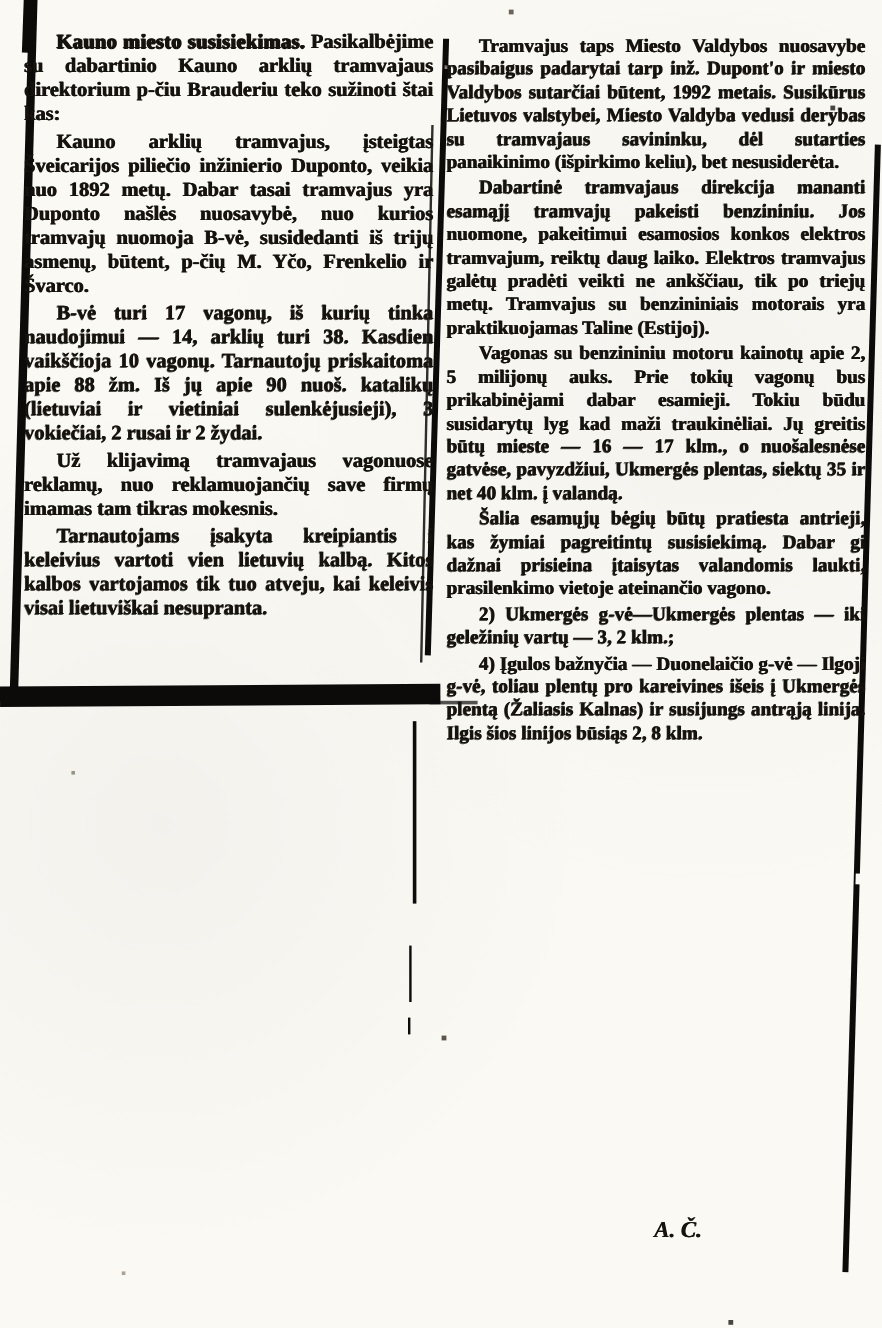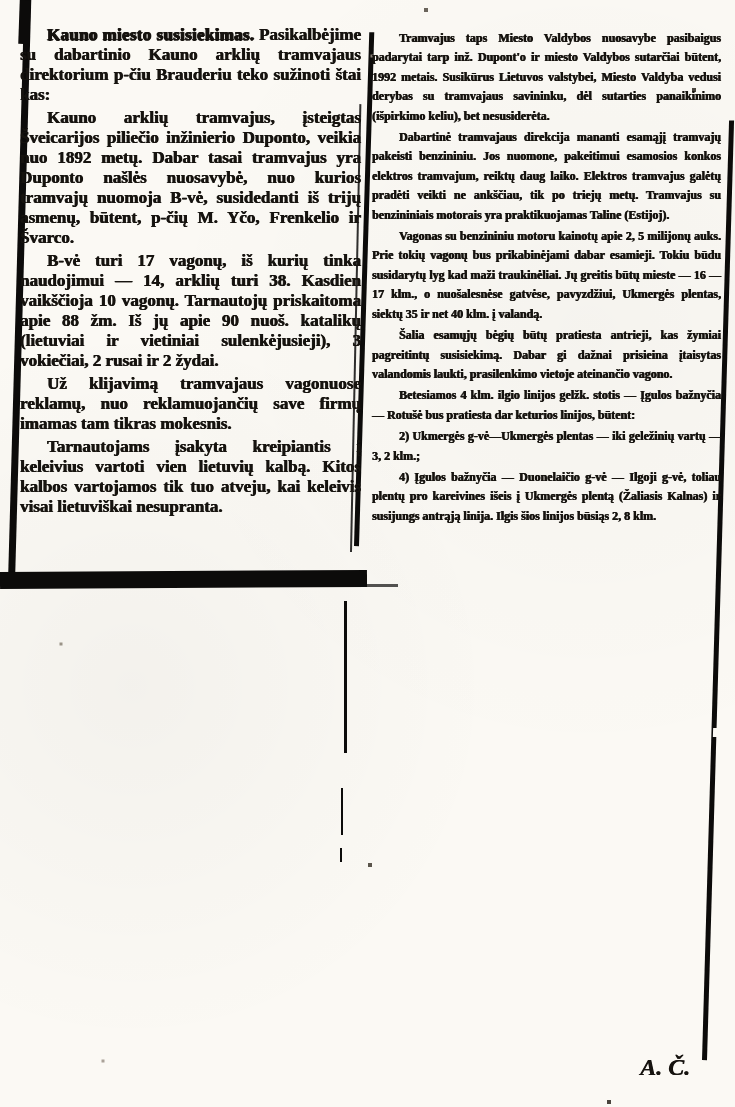--- a/index.html
+++ b/index.html
@@ -47,28 +47,28 @@
   .col p {
     margin: 0 0 3px 0;
     text-align: justify;
     text-indent: 27px;
     font-weight: 700;
     text-shadow: 0.45px 0 0 currentColor, -0.35px 0.25px 0 rgba(20,16,10,0.72);
   }
   .col-left  { left: 20px;  top: 25px; width: 341px; }
   .col-left p  { font-size: 17px;   line-height: 20px; }
   .col-right { left: 372px; top: 29px; width: 349px; }
-  .col-right p { font-size: 12px; line-height: 19.4px; margin-bottom: 2px; }
+  .col-right p { font-size: 16px; line-height: 19.4px; margin-bottom: 2px; }
   .lead {
     letter-spacing: 0.3px;
     text-shadow: 0.8px 0 0 currentColor, -0.6px 0 0 currentColor, 0 0.5px 0 currentColor;
   }
   .signature {
-    position: absolute; left: 545px; top: 1054px; width: 145px;
-    font-size: 24px; font-weight: 700; font-style: italic; text-align: right;
+    position: absolute; left: 545px; top: 1015px; width: 145px;
+    font-size: 19px; font-weight: 700; font-style: italic; text-align: left;
     text-shadow: 0.5px 0 0 currentColor;
   }
 </style>
 </head>
 <body>
 
 <div class="page">
 
   <div class="rule left-rule"></div>
   <div class="rule corner-notch"></div>
@@ -100,21 +100,20 @@
 
       <p><span>Tramvajus taps Miesto Valdybos nuosavybe pasibaigus padarytai tarp inž. Dupont'o ir miesto Valdybos sutarčiai būtent, 1992 metais. Susikūrus Lietuvos valstybei, Miesto Valdyba vedusi derybas su tramvajaus savininku, dėl sutarties panaikinimo (išpirkimo keliu), bet nesusiderėta.</span></p>
 
       <p><span>Dabartinė tramvajaus direkcija mananti esamąjį tramvajų pakeisti benzininiu. Jos nuomone, pakeitimui esamosios konkos elektros tramvajum, reiktų daug laiko. Elektros tramvajus galėtų pradėti veikti ne ankščiau, tik po triejų metų. Tramvajus su benzininiais motorais yra praktikuojamas Taline (Estijoj).</span></p>
 
 
       <p><span>Vagonas su benzininiu motoru kainotų apie 2, 5 milijonų auks. Prie tokių vagonų bus prikabinėjami dabar esamieji. Tokiu būdu susidarytų lyg kad maži traukinėliai. Jų greitis būtų mieste — 16 — 17 klm., o nuošalesnėse gatvėse, pavyzdžiui, Ukmergės plentas, siektų 35 ir net 40 klm. į valandą.</span></p>
 
       <p><span>Šalia esamųjų bėgių būtų pratiesta antrieji, kas žymiai pagreitintų susisiekimą. Dabar gi dažnai prisieina įtaisytas valandomis laukti, prasilenkimo vietoje ateinančio vagono.</span></p>
 
-      <p><span>Betesiamos 4 klm. ilgio linijos gelžk. stotis — Įgulos bažnyčia — Rotušė bus pratiesta dar keturios linijos, būtent:</span></p>
 
 
       <p><span>2) Ukmergės g-vė—Ukmergės plentas — iki geležinių vartų — 3, 2 klm.;</span></p>
 
 
       <p><span>4) Įgulos bažnyčia — Duonelaičio g-vė — Ilgoji g-vė, toliau plentų pro kareivines išeis į Ukmergės plentą (Žaliasis Kalnas) ir susijungs antrąją linija. Ilgis šios linijos būsiąs 2, 8 klm.</span></p>
     </div>
 
   <div class="signature">A. Č.</div>
 

